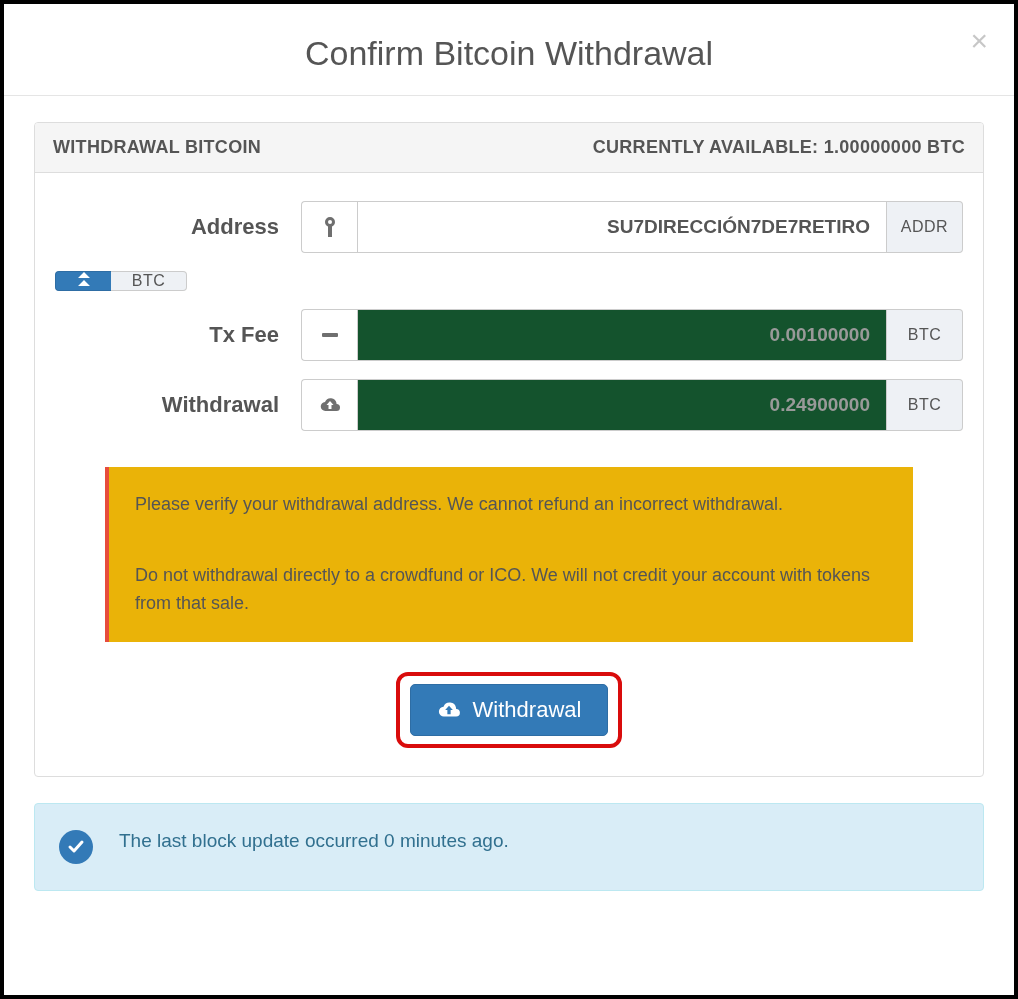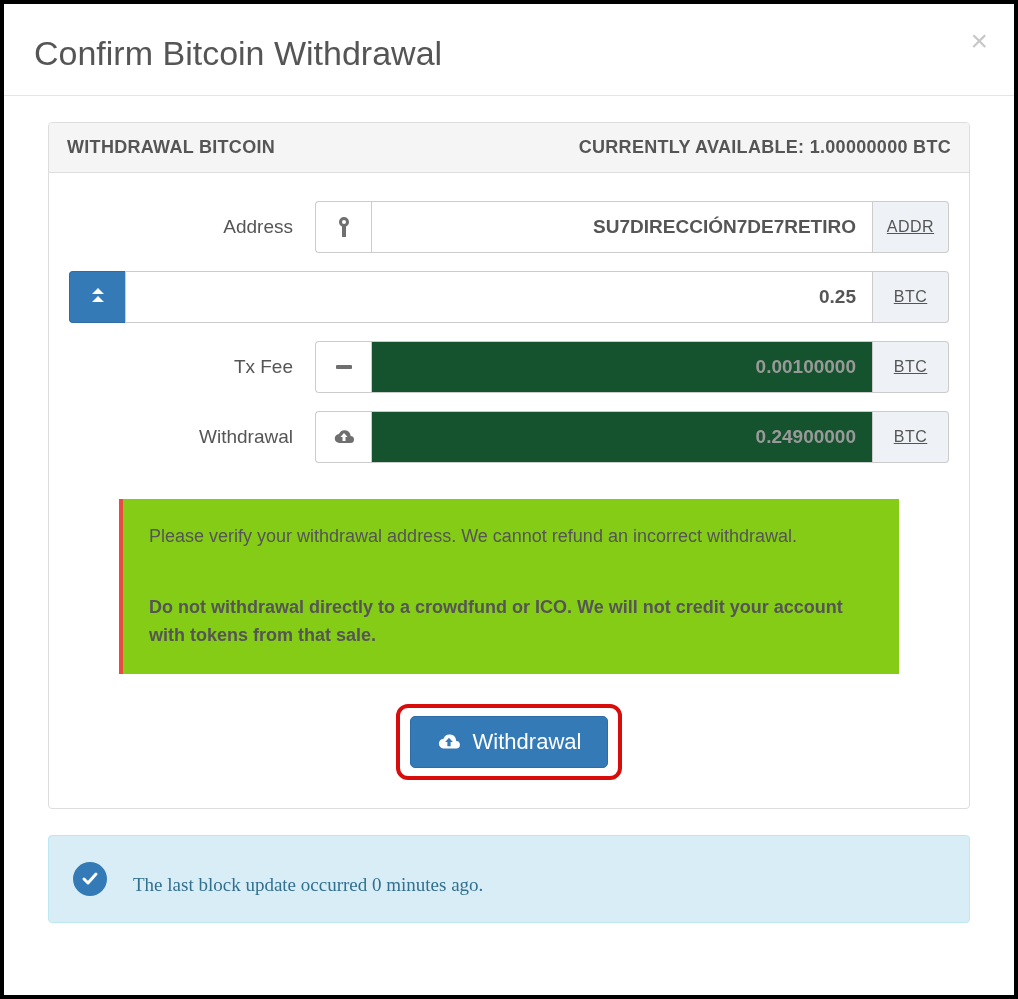--- a/index.html
+++ b/index.html
@@ -1,52 +1,52 @@
 <!DOCTYPE html>
 <html><head>
 <meta charset="utf-8">
 <style>
   * { box-sizing: border-box; margin: 0; padding: 0; }
   html, body { width: 1018px; height: 999px; font-family: "Segoe UI", "Helvetica Neue", Arial, sans-serif; background:#fff; color:#555; }
   .frame { position:relative; width:1018px; height:999px; border:4px solid #000; background:#fff; }
   .close { position:absolute; top:22px; right:26px; color:#c7c7c7; font-size:30px; line-height:1; font-weight:400; cursor:pointer; }
 
-  .modal-title { font-size:34px; font-weight:400; color:#555; padding:30px 30px 22px 30px; }
+  .modal-title { font-size:34px; font-weight:400; color:#555; padding:30px 30px 22px 30px;text-align:center; }
   .hr { border:none; border-top:1px solid #e5e5e5; margin:0 0 26px 0; }
 
-  .content { padding:0 44px; }
+  .content { padding:0 30px; }
 
   .panel { border:1px solid #ddd; border-radius:4px; overflow:hidden; }
   .panel-head { background:#f5f5f5; border-bottom:1px solid #ddd; padding:14px 18px; display:flex; justify-content:space-between; align-items:center; }
   .panel-head span { font-size:18px; font-weight:700; color:#555; letter-spacing:0.3px; }
   .panel-body { padding:28px 20px 28px 20px; }
 
   .row { display:flex; align-items:stretch; margin-bottom:18px; }
   .row:last-of-type { margin-bottom:0; }
-  .lbl { width:246px; text-align:right; padding-right:22px; font-size:19px; font-weight:400; color:#555; display:flex; align-items:center; justify-content:flex-end; }
+  .lbl { width:246px; text-align:right; padding-right:22px; font-size:22px; font-weight:700; color:#555; display:flex; align-items:center; justify-content:flex-end; }
 
   .ig { display:flex; flex:1; }
-  .addon { width:56px; border:1px solid #ccc; background:#fff; display:flex; align-items:center; justify-content:center; color:#6f6f6f; font-size:18px;text-decoration:underline; }
+  .addon { width:56px; border:1px solid #ccc; background:#fff; display:flex; align-items:center; justify-content:center; color:#6f6f6f; font-size:18px; }
   .addon.right { border-left:none; border-top-right-radius:4px; border-bottom-right-radius:4px; background:#eef1f5; color:#555; font-size:16px; letter-spacing:0.5px; width:76px; }
   .addon.left { border-right:none; border-top-left-radius:4px; border-bottom-left-radius:4px; }
   .addon.btn-blue { background:#337ab7; border-color:#2e6da4; color:#fff; cursor:pointer; }
 
   .inp { flex:1; border:1px solid #ccc; background:#fff; height:52px; font-size:19px; padding:0 16px; text-align:right; color:#555;font-weight:bold; }
   .inp[readonly] { background:#14532d; color:#999; }
 
-  .alert-danger { margin:36px 50px 8px 50px; background:#84cc16; border-left:4px solid #e74c3c; padding:24px 26px; color:#555; font-size:18px; line-height:1.55; }
+  .alert-danger { margin:36px 50px 8px 50px; background:#eab308; border-left:4px solid #e74c3c; padding:24px 26px; color:#555; font-size:18px; line-height:1.55; }
   .alert-danger p { margin-bottom:16px; }
-  .alert-danger p:last-child { margin-bottom:0; font-weight:700;margin-top:43px; }
+  .alert-danger p:last-child { margin-bottom:0; font-weight:400;margin-top:43px; }
 
   .btn-wrap { text-align:center; margin-top:30px; }
   .btn-highlight { display:inline-block; border:4px solid #d90c0c; border-radius:12px; padding:8px 10px; }
   .btn-primary { display:inline-flex; align-items:center; gap:12px; background:#337ab7; border:1px solid #2e6da4; color:#fff; font-size:22px; padding:12px 26px; border-radius:5px; cursor:pointer; }
   .btn-primary .cloud { display:inline-flex; }
 
-  .alert-info { margin-top:26px; border:1px solid #bce8f1; background:#d9edf7; border-radius:4px; padding:26px 24px; display:flex; align-items:flex-end; gap:26px; color:#31708f; font-size:19px;font-family:Liberation Serif, serif; }
+  .alert-info { margin-top:26px; border:1px solid #bce8f1; background:#d9edf7; border-radius:4px; padding:26px 24px; display:flex; align-items:flex-start; gap:26px; color:#31708f; font-size:19px; }
   .check-circle { width:34px; height:34px; border-radius:50%; background:#337ab7; display:flex; align-items:center; justify-content:center; color:#fff; font-size:18px; flex-shrink:0; }
 
   svg { display:block; }
 </style>
 </head>
 <body>
 <div class="frame">
 
   <div class="close">×</div>
 
@@ -76,21 +76,20 @@
           </div>
         </div>
 
         <div class="row">
           <div class="ig">
             <div class="addon left btn-blue">
               <svg width="18" height="18" viewBox="0 0 18 18">
                   <path fill="#fff" d="M9 0l6 6H3zM9 8l6 6H3z"></path>
                 </svg>
             </div>
-            <input class="inp" value="0.25" style="">
             <div class="addon right">BTC</div>
           </div>
         </div>
 
         <div class="row">
           <div class="lbl">Tx Fee</div>
           <div class="ig">
             <div class="addon left">
               <svg width="16" height="4" viewBox="0 0 16 4">
                   <rect width="16" height="4" rx="1" fill="#6f6f6f"></rect>

